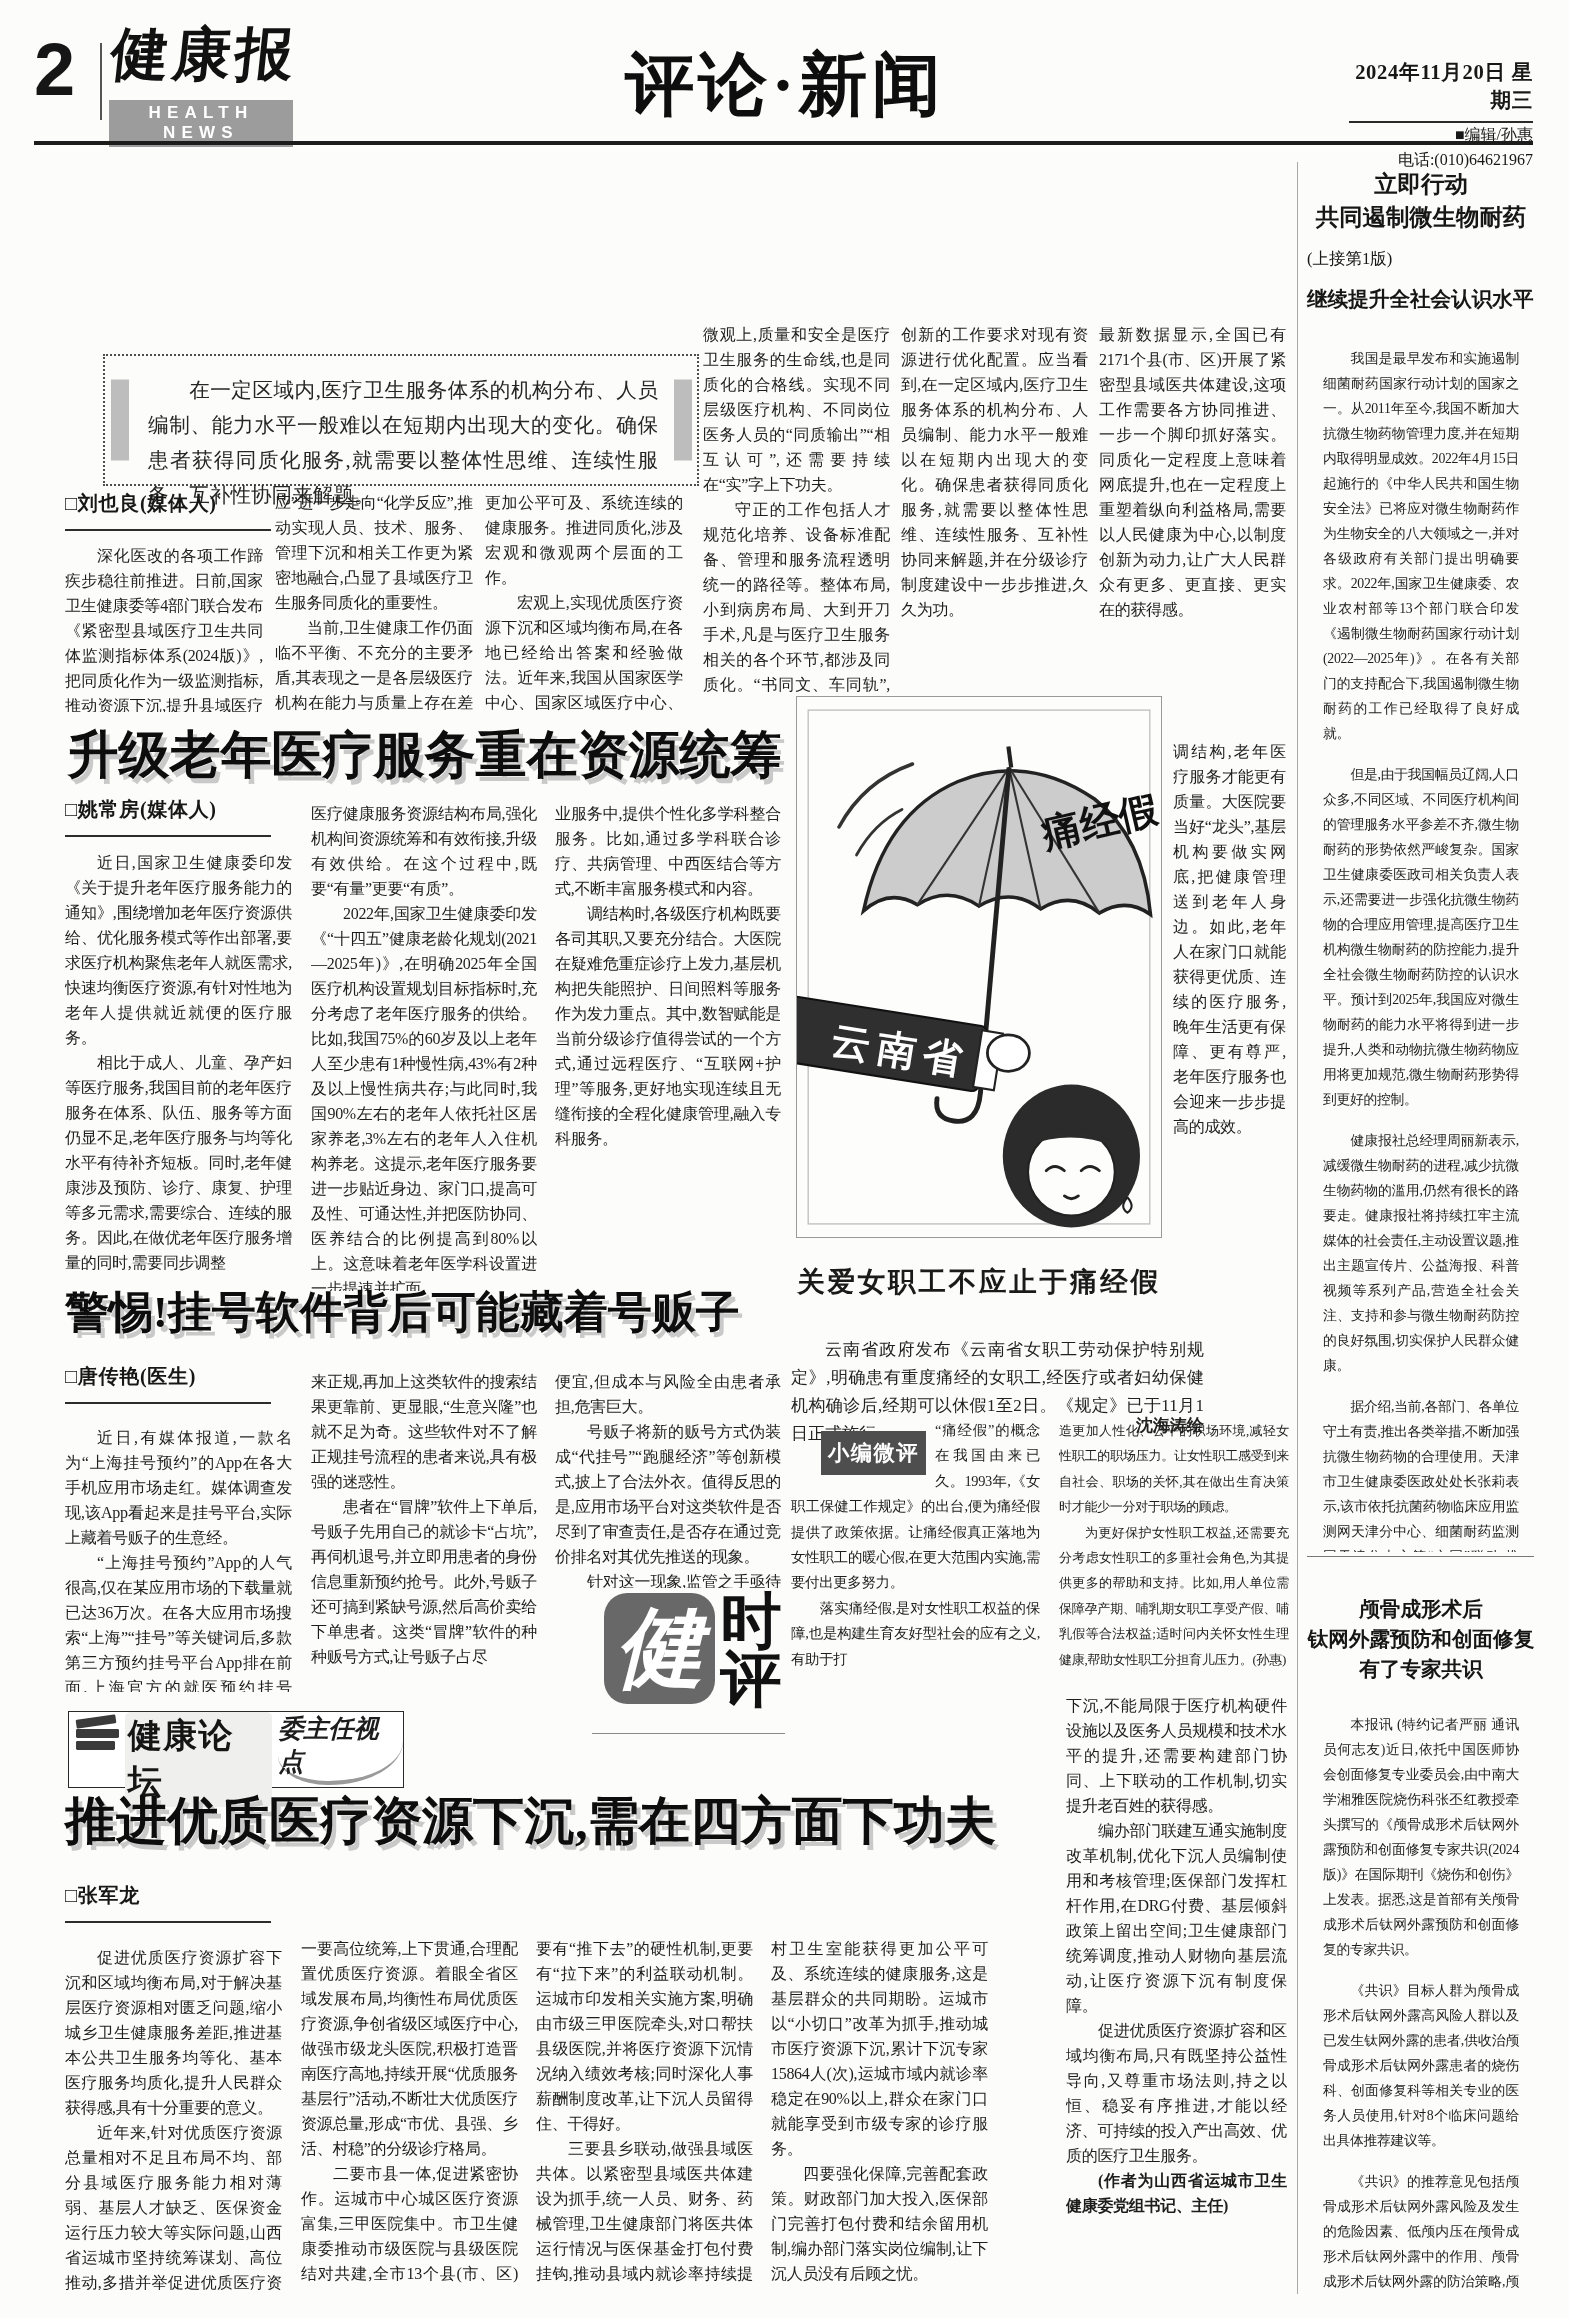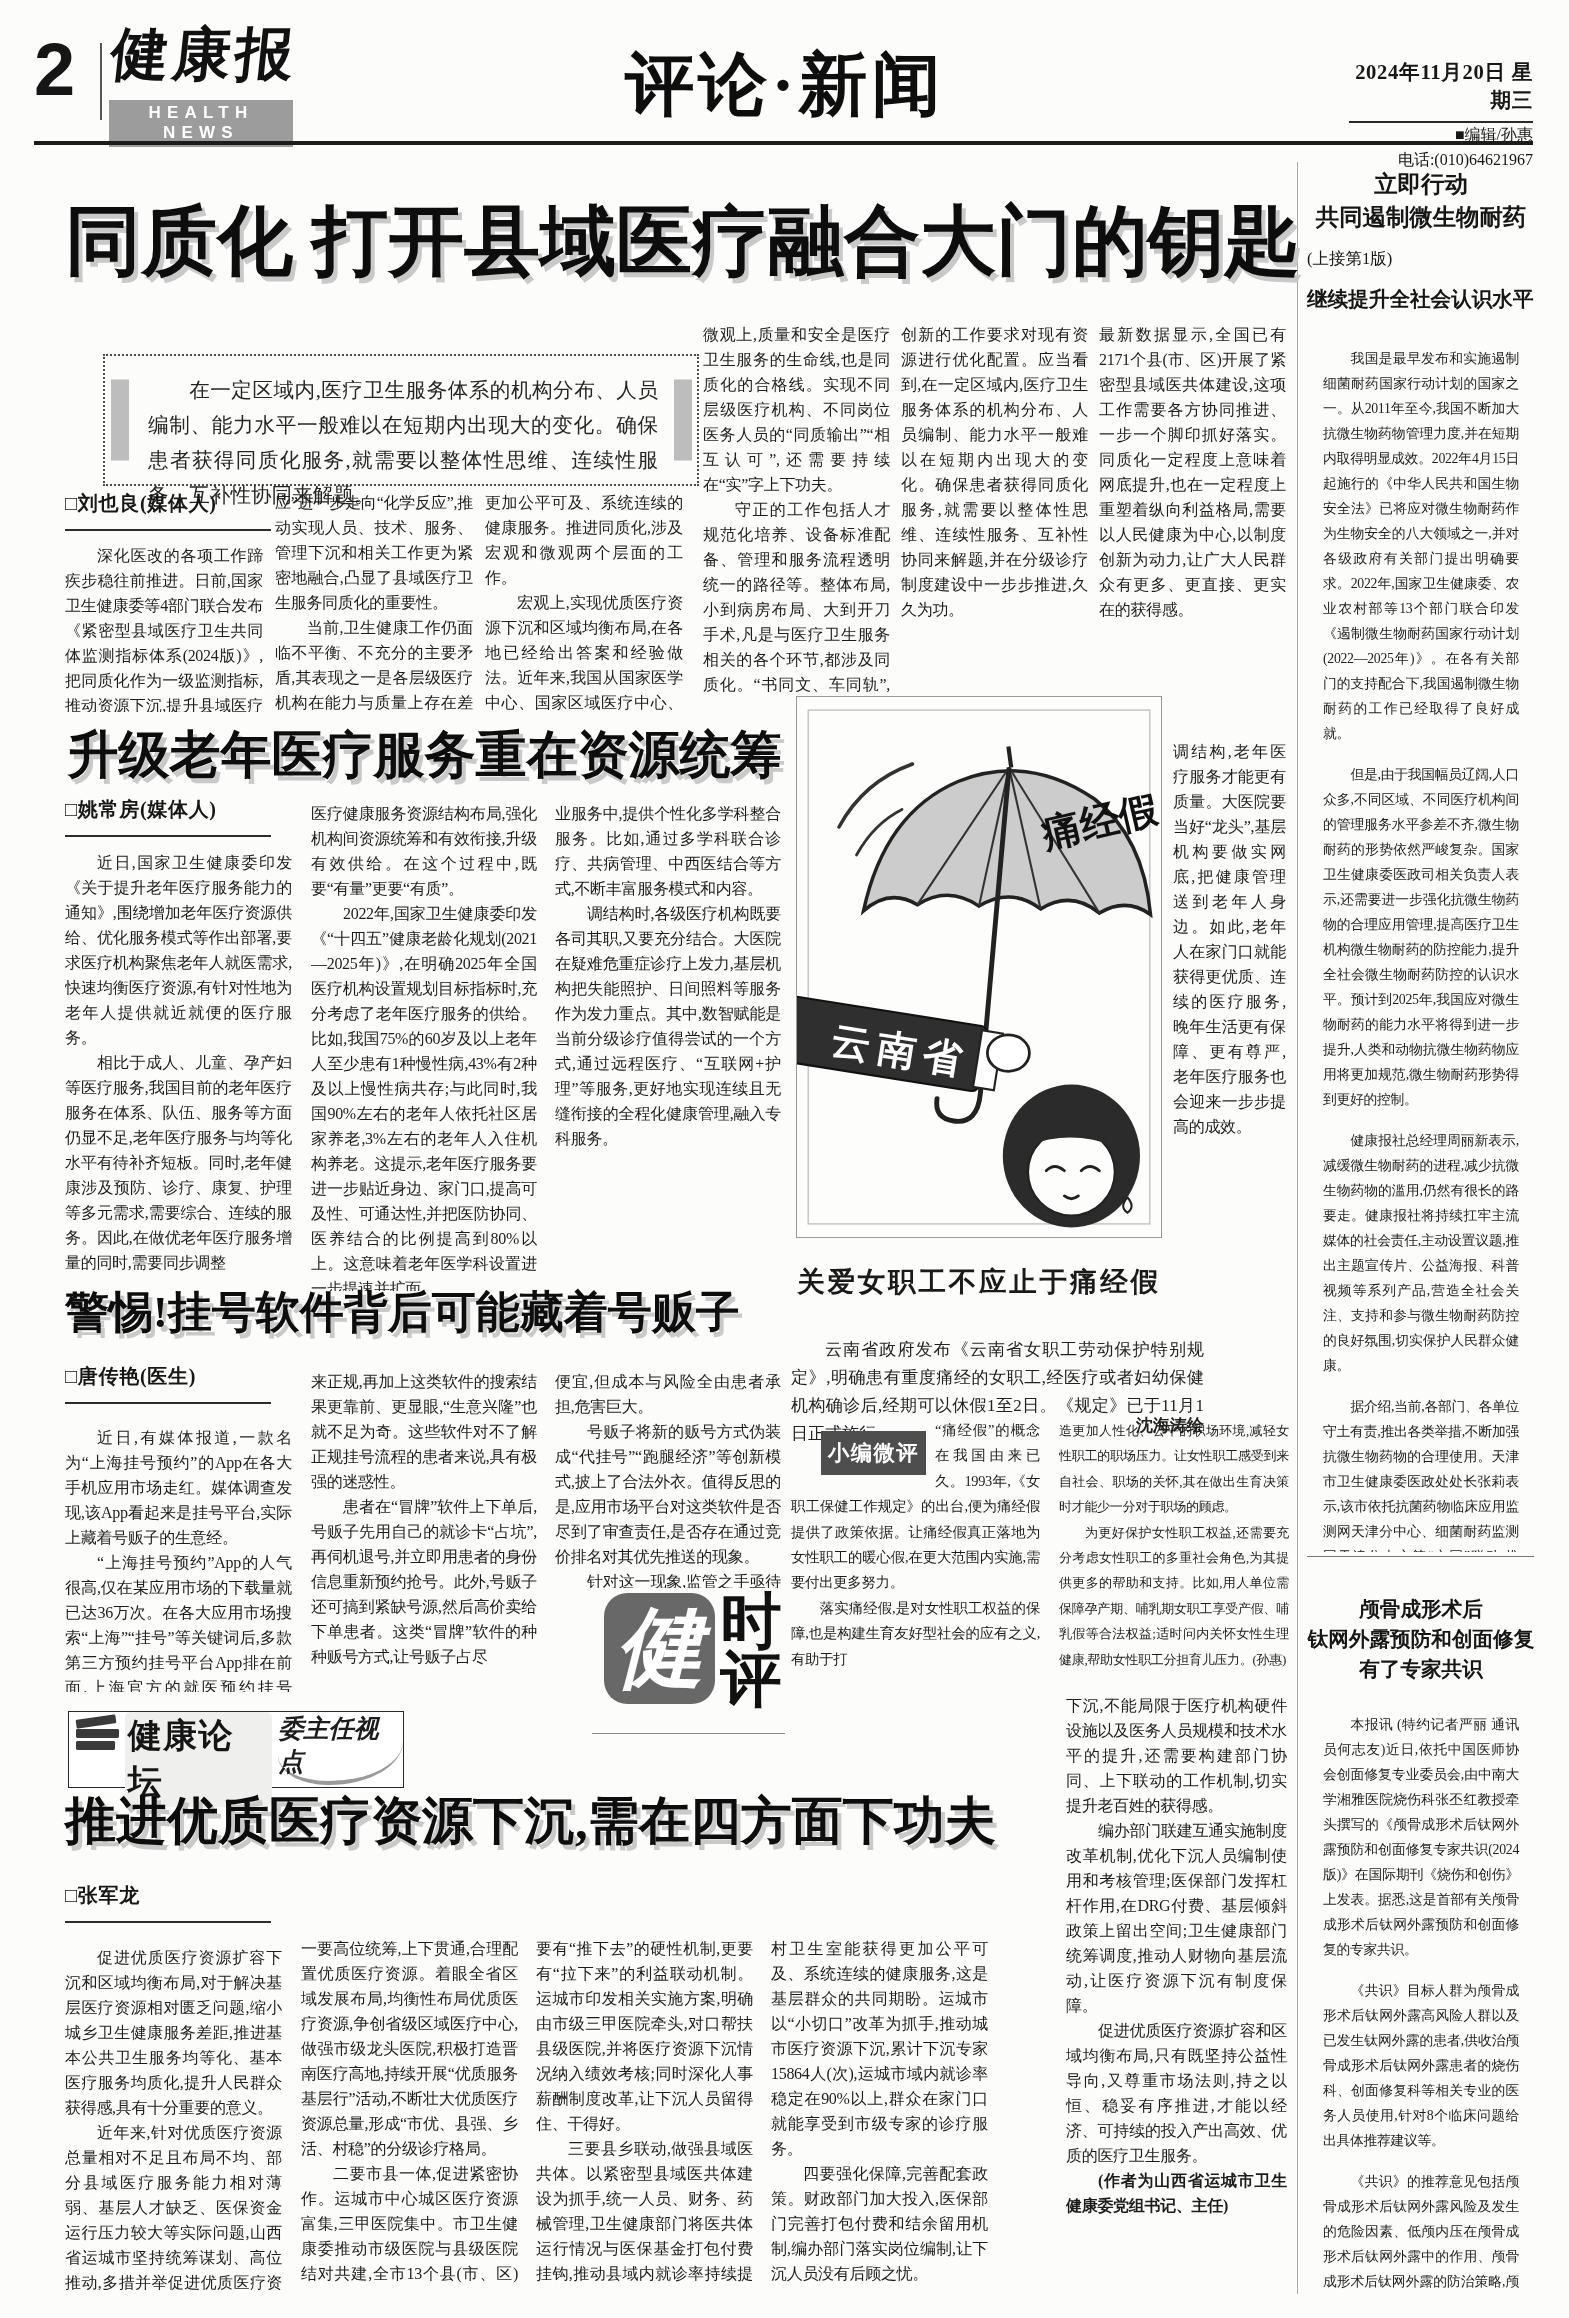--- a/index.html
+++ b/index.html
@@ -90,21 +90,20 @@
   <div class="mast-en">HEALTH NEWS</div>
   <div class="section-title">评论·新闻</div>
   <div class="hdr-right">
     <div class="hdr-date">2024年11月20日 星期三</div>
     <div class="hdr-ed">■编辑/孙惠</div>
     <div class="hdr-tel">电话:(010)64621967</div>
   </div>
   <div class="rule" style="left:34px;top:141px;width:1499px;height:4.1px;"></div>
   <div class="vdiv" style="left:1297px;top:162px;width:1.4px;height:2132px;"></div>
 
-  <div class="hl" style="left:65px;top:198px;width:1224px;font-size:76px;">同质化 打开县域医疗融合大门的钥匙</div>
   <div class="introbox">
     <div class="tab l"></div>
     <div class="tab r"></div>
     <div class="introtext">在一定区域内,医疗卫生服务体系的机构分布、人员编制、能力水平一般难以在短期内出现大的变化。确保患者获得同质化服务,就需要以整体性思维、连续性服务、互补性协同来解题。</div>
   </div>
   <div class="byline" style="left:65px;top:490px;width:206px;">□刘也良(媒体人)</div>
   <div class="col" style="left:65px;top:543px;width:198px;height:169px;">
       <p>深化医改的各项工作蹄疾步稳往前推进。日前,国家卫生健康委等4部门联合发布《紧密型县域医疗卫生共同体监测指标体系(2024版)》,把同质化作为一级监测指标,推动资源下沉,提升县域医疗卫生服务能力与质量。此举有助于医共体内成员单位从“物理反</p>
     </div>
   <div class="col cont" style="left:275px;top:490px;width:198px;height:223px;">

